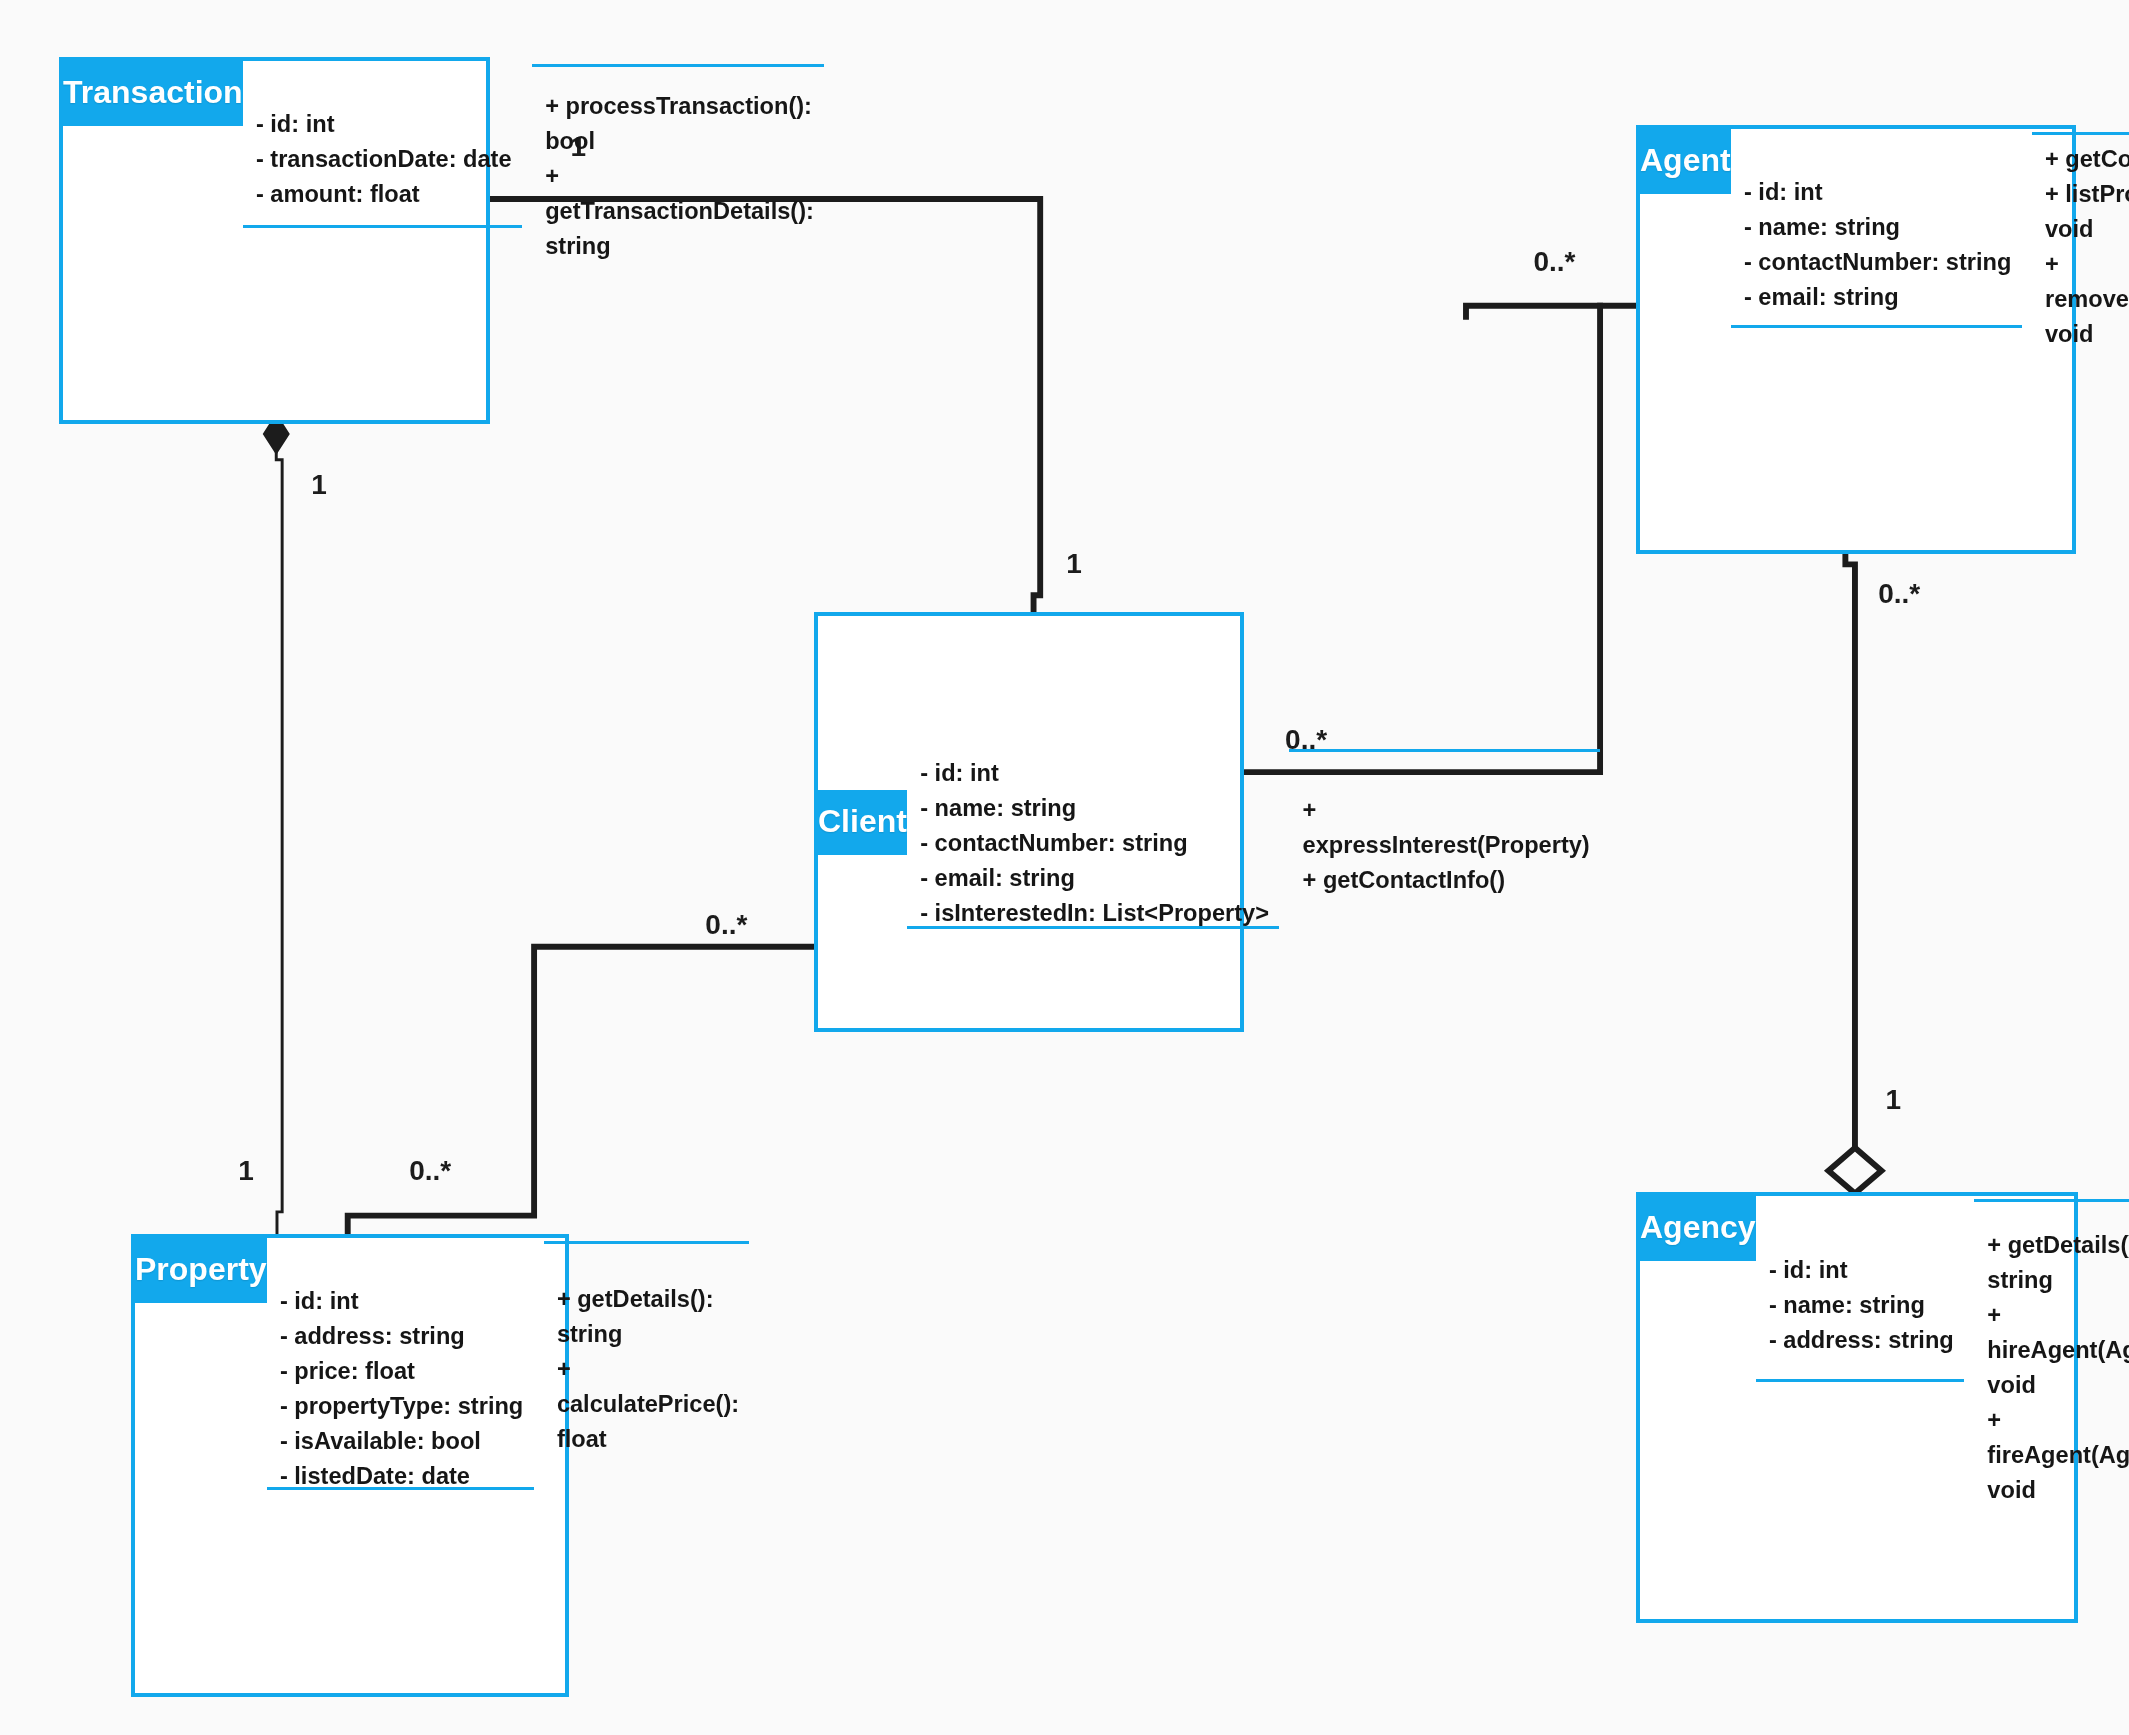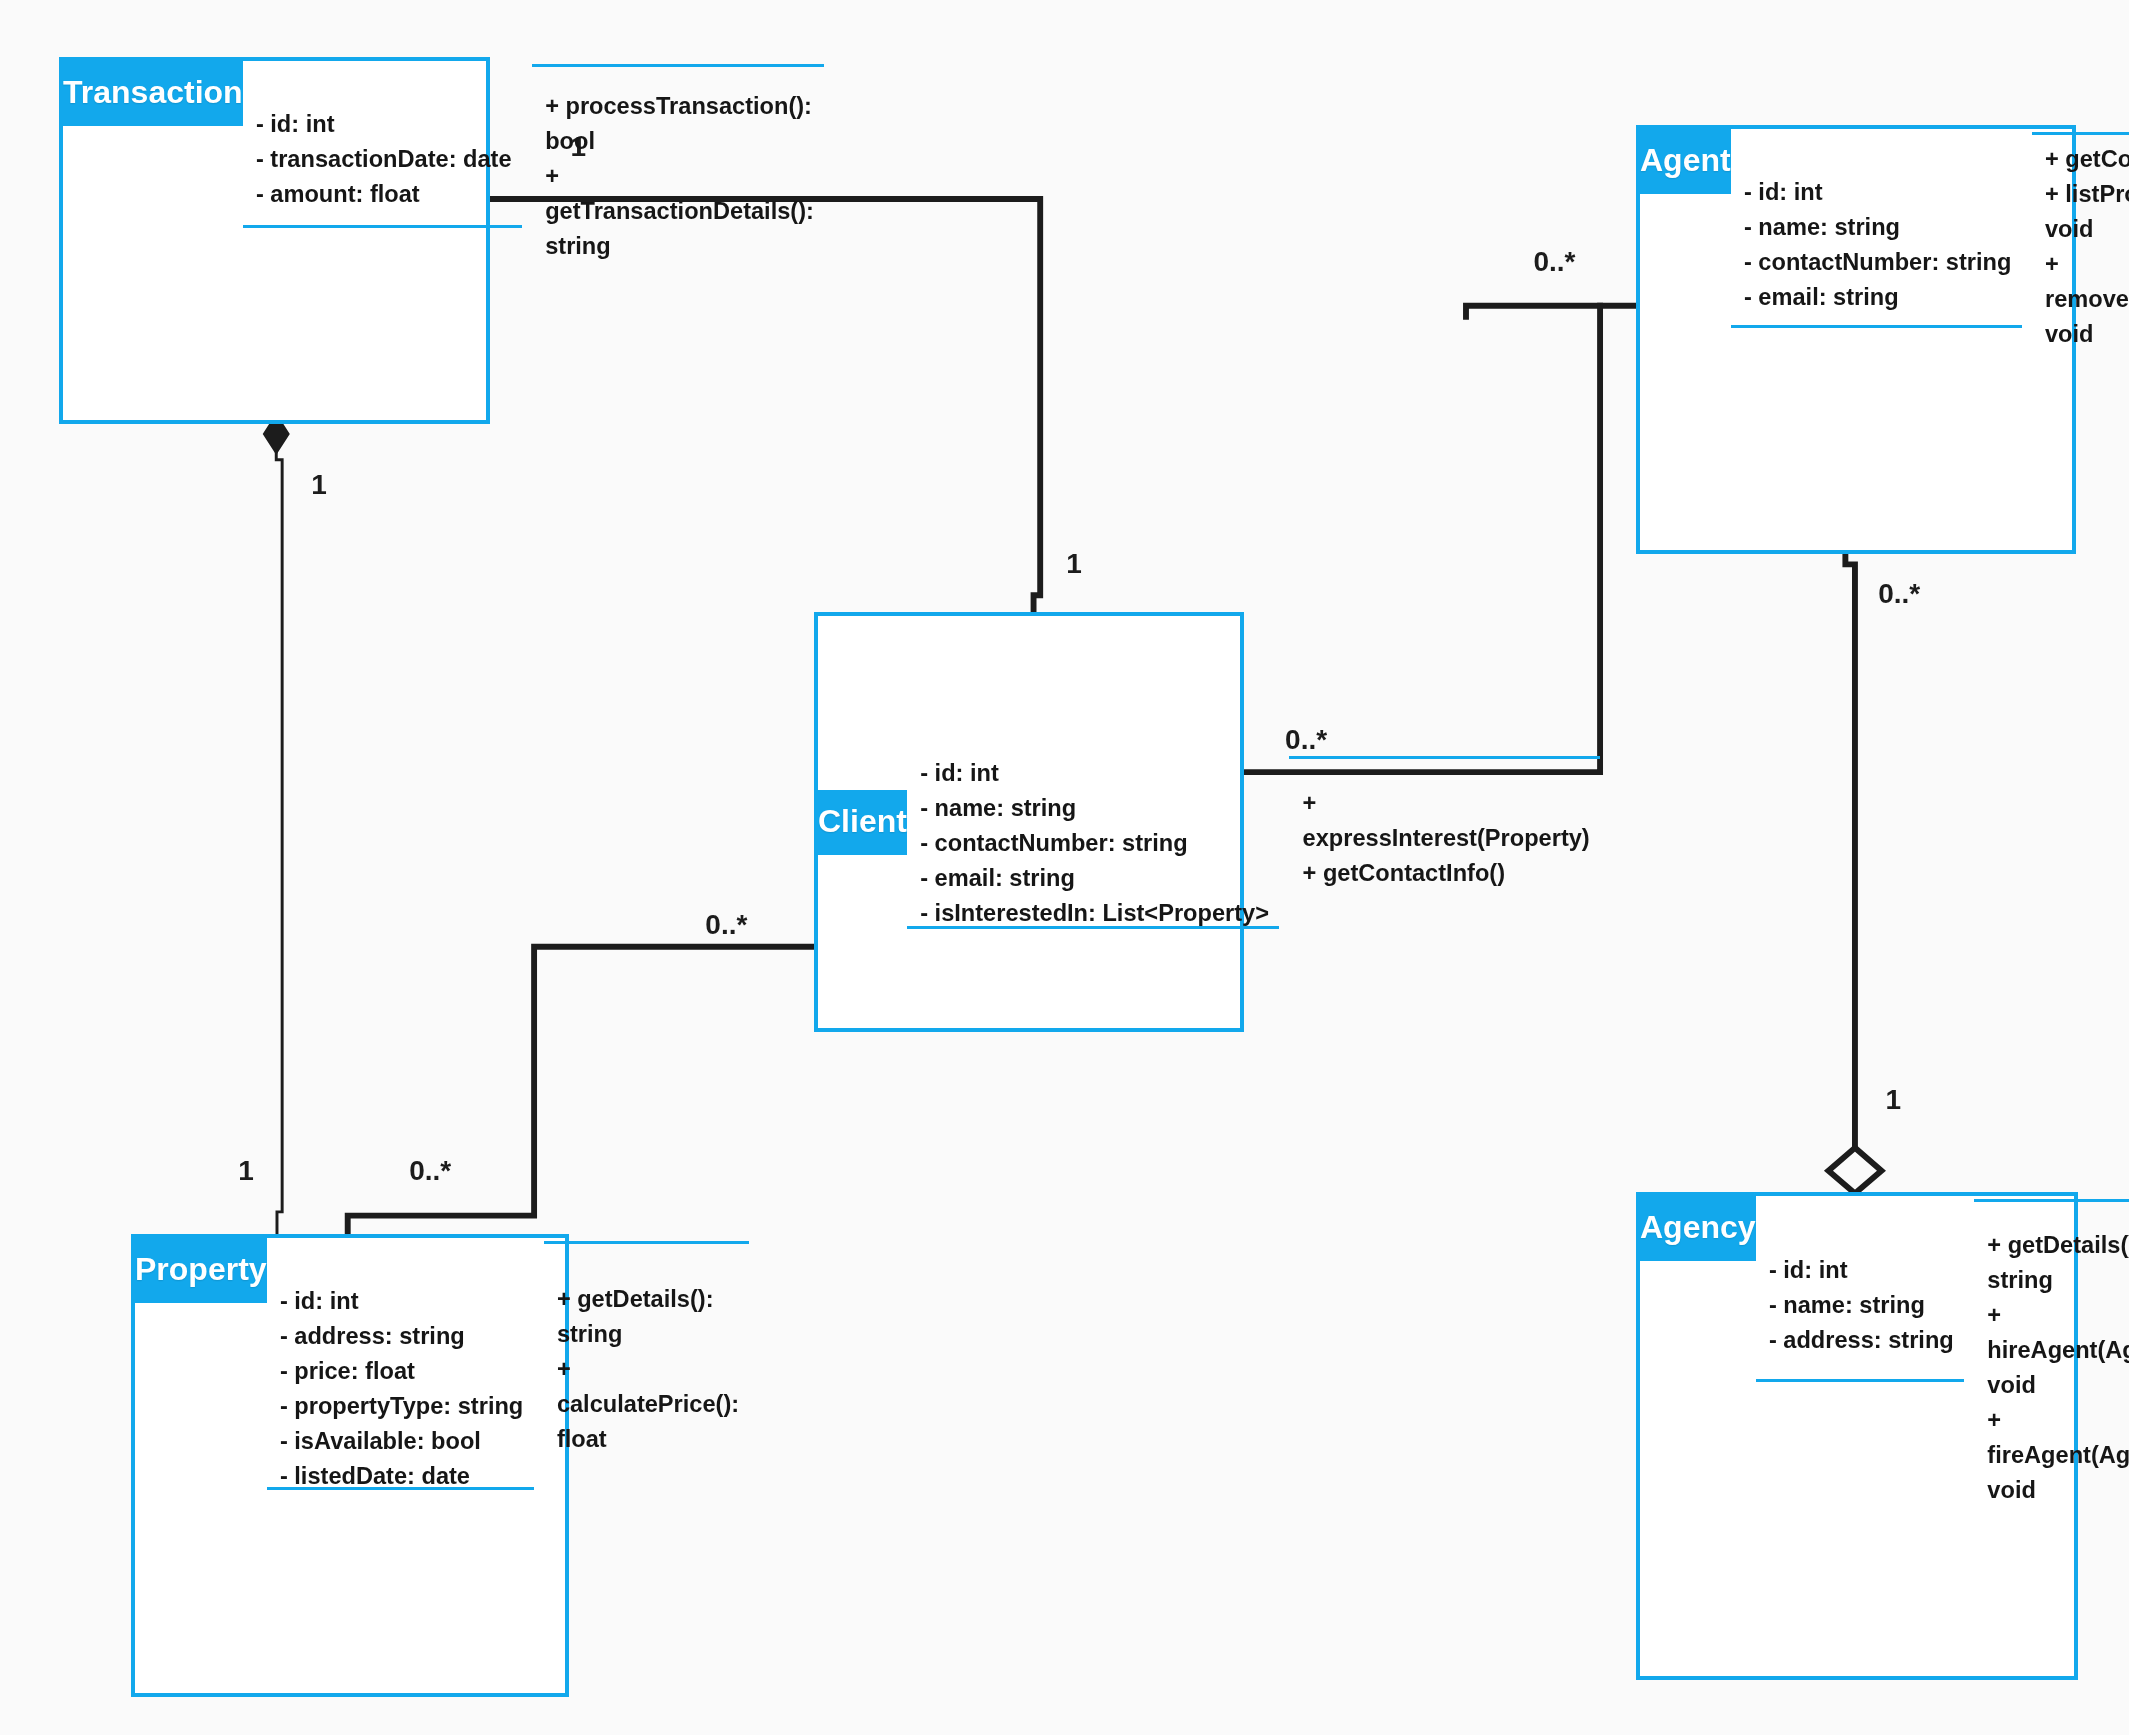--- a/index.html
+++ b/index.html
@@ -58,25 +58,25 @@
     white-space:normal;
   }
   
   .pos-transaction{left:59px;top:57px;width:431px;height:367px;}
   .pos-transaction .uml-attrs{height:140px;}
   .pos-agent{left:1636px;top:125px;width:440px;height:429px;}
   .pos-agent .uml-attrs{height:172px;}
   .pos-agent .uml-methods{padding-top:7px;}
   .pos-client{left:814px;top:612px;width:430px;height:420px;align-items:center;}
   .pos-client .uml-attrs{height:186px;padding-top:13.3px;}
-  .pos-client .uml-methods{padding-top:27px;}
+  .pos-client .uml-methods{padding-top:41px;}
   .pos-property{left:131px;top:1234px;width:438px;height:463px;}
   .pos-property .uml-attrs{height:225px;}
   .pos-property .uml-methods{padding-top:38px;}
-  .pos-agency{left:1636px;top:1192px;width:442px;height:488px;}
+  .pos-agency{left:1636px;top:1192px;width:442px;height:431px;}
   .pos-agency .uml-attrs{height:159px;padding-top:29.5px;}
   .pos-agency .uml-methods{padding-top:26.5px;}
 </style>
 </head>
 <body>
 
 <div id="canvas">
 
   <svg id="edges" viewBox="0 0 2890 2355">
 

